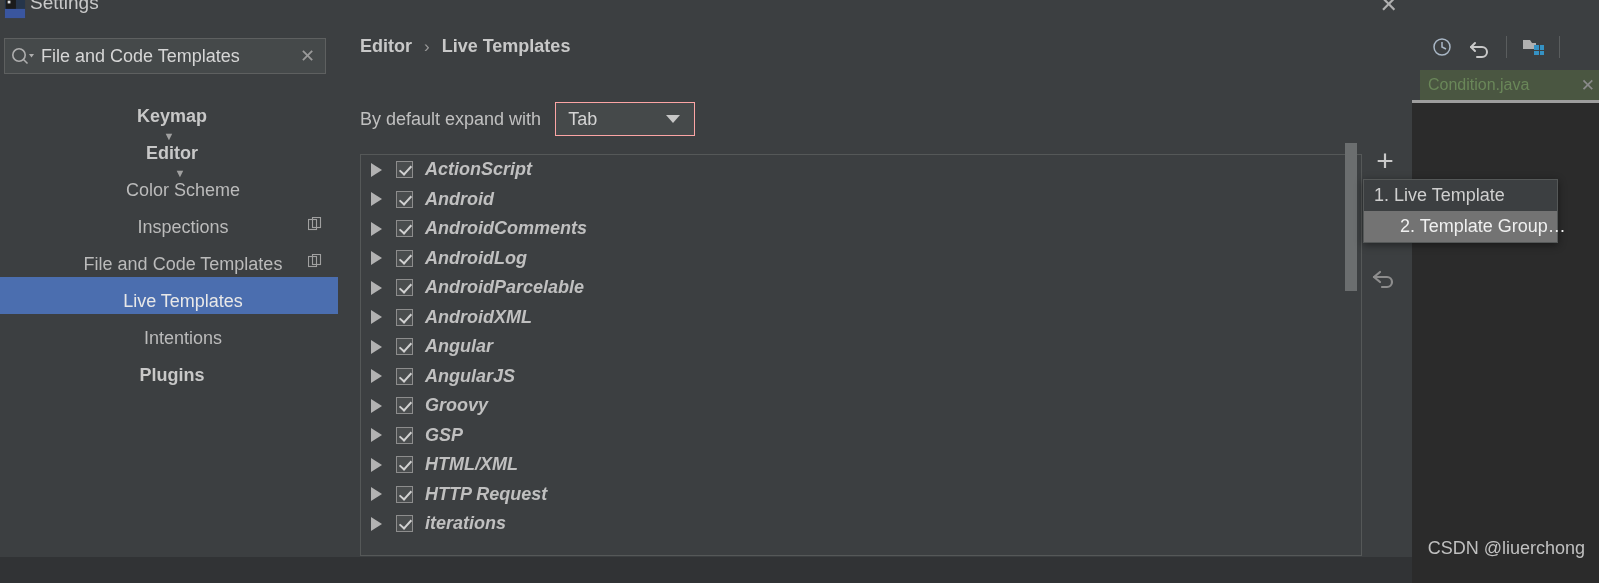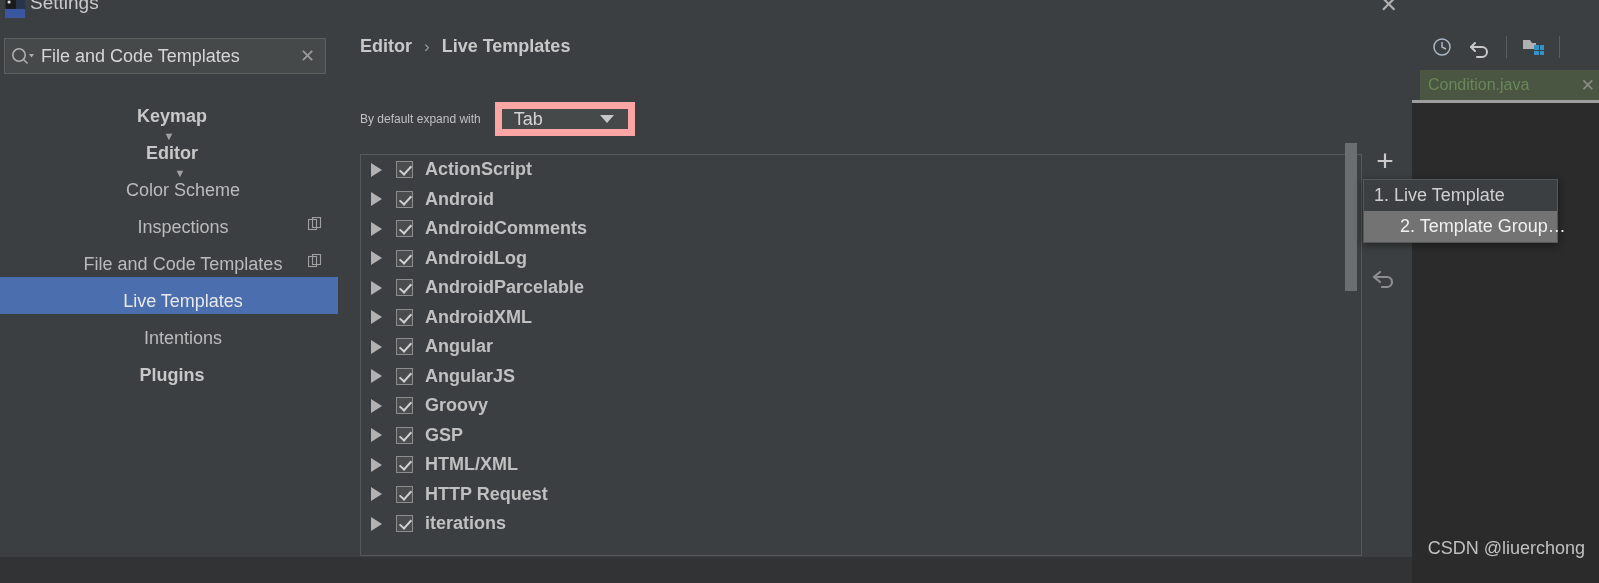--- a/index.html
+++ b/index.html
@@ -137,24 +137,24 @@
     position: absolute; left: 22px; top: 14px;
     display: flex; align-items: center; gap: 12px;
     font-size: 18px; font-weight: bold; color: #c8c8c8;
   }
   .bc-sep { color: #9a9a9a; font-weight: normal; font-size: 17px; }
 
   .expand-row {
     position: absolute; left: 22px; top: 80px;
     display: flex; align-items: center; gap: 14px;
   }
-  .expand-label { color: #c0c0c0; font-size: 12px; }
+  .expand-label { color: #c0c0c0; font-size: 18px; }
   .combo {
     position: relative; width: 140px; height: 34px;
-    background: #45494a; border: 7px solid #fca5a5;
+    background: #45494a; border: 1px solid #fca5a5;
     display: flex; align-items: center;
   }
   .combo-val { margin-left: 12px; color: #d4d4d4; font-size: 18px; }
   .combo-arrow {
     position: absolute; right: 14px; top: 50%; transform: translateY(-50%);
     width: 0; height: 0;
     border-left: 7px solid transparent; border-right: 7px solid transparent;
     border-top: 8px solid #c7c7c7;
   }
 
@@ -165,20 +165,21 @@
     background: #3c3f41;
     border: 1px solid #555858;
     overflow: hidden;
   }
   .list-row {
     height: 29.5px;
     display: flex; align-items: center;
     padding-left: 10px;
     color: #c0c0c0; font-size: 18px; font-weight: bold;
     white-space: nowrap;
+    font-style: italic;
   }
   .row-arrow {
     width: 0; height: 0; flex: 0 0 auto;
     border-top: 7px solid transparent; border-bottom: 7px solid transparent;
     border-left: 11px solid #b2b2b2;
     margin-right: 14px;
   }
   .cbx {
     width: 17px; height: 17px; flex: 0 0 auto;
     border: 1px solid #8d8d8d; background: #4a4d4e;

